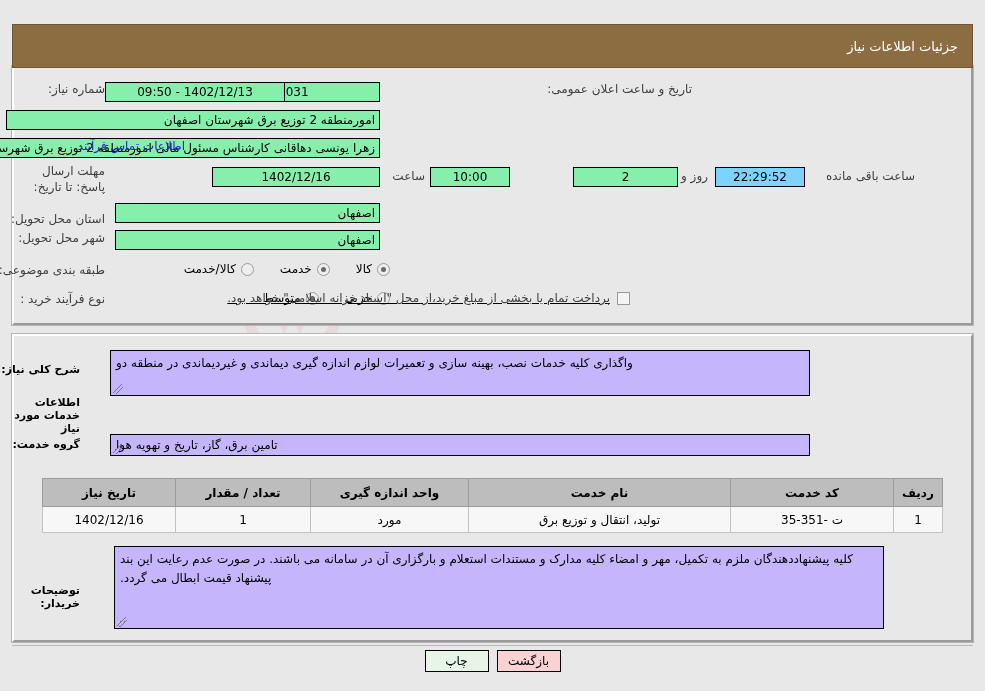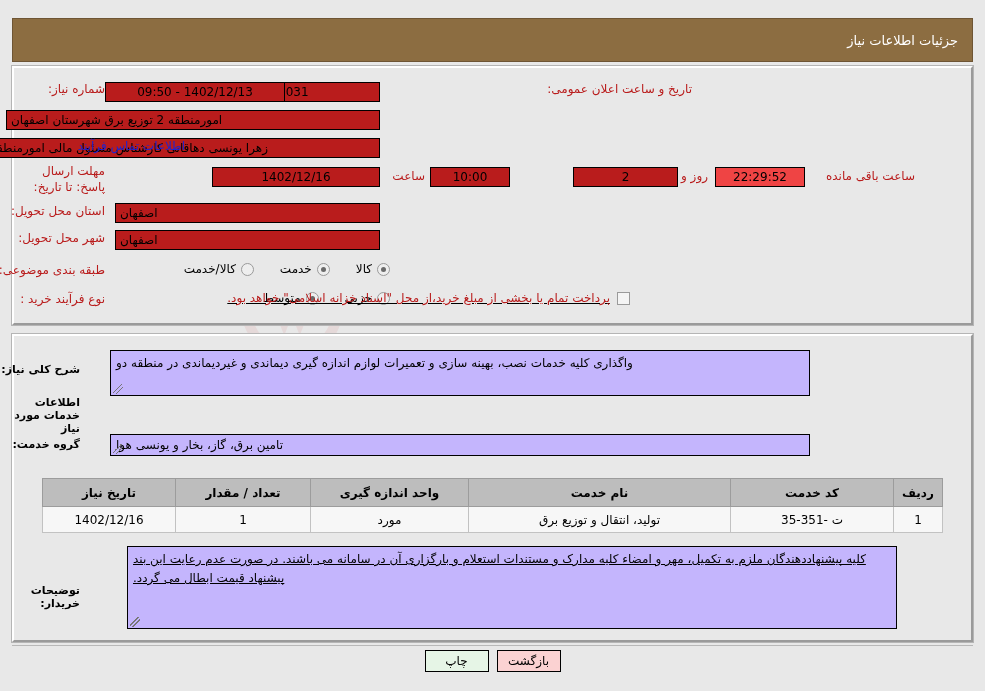--- a/index.html
+++ b/index.html
@@ -50,21 +50,21 @@
     letter-spacing: -1px;
     margin-right: 4px;
     white-space: nowrap;
   }
   .wm-text .dotnet { color: #b4b4b4; }
 
   
   .title-bar {
     position: absolute;
     left: 12px;
-    top: 18px;
+    top: 24px;
     width: 961px;
     height: 44px;
     background: #8c6d41;
     border: 1px solid #6e5534;
     box-sizing: border-box;
     display: flex;
     align-items: center;
     justify-content: flex-start;
     z-index: 10;
   }
@@ -88,38 +88,38 @@
   #panel-desc  { left: 12px; top: 334px; width: 961px; height: 308px; }
 
   .fld-row {
     position: absolute;
     display: flex;
     align-items: center;
     white-space: nowrap;
   }
   .lbl {
     font-size: 12px;
-    color: #b91c1c;
+    color: #404040;
     text-align: right;
   }
 
   .box {
     border: 1px solid #000;
-    background: #b91c1c;
+    background: #86efac;
     height: 20px;
     line-height: 19px;
     box-sizing: border-box;
     font-size: 12px;
     padding: 0 4px;
     overflow: hidden;
     text-align: center;
     white-space: nowrap;
   }
-  .box.rt { text-align: left; }
-  .box.cream { background: #ef4444; }
+  .box.rt { text-align: right; }
+  .box.cream { background: #7dd3fc; }
 
   .link {
     color: #2222cc;
     font-size: 12px;
     text-decoration: none;
     cursor: pointer;
   }
 
   .radio-grp { display: flex; align-items: center; gap: 0px; }
   .radio-item {
@@ -286,21 +286,21 @@
   <span class="lbl">مهلت ارسال پاسخ: تا تاریخ:</span>
 </div>
 <div class="box" style="position:absolute; right:605px; top:167px; width:168px; z-index:9;">1402/12/16</div>
 <span class="lbl" style="position:absolute; right:560px; top:169px; z-index:9;">ساعت</span>
 <div class="box" style="position:absolute; right:475px; top:167px; width:80px; z-index:9;">10:00</div>
 <div class="box" style="position:absolute; right:307px; top:167px; width:105px; z-index:9;">2</div>
 <span class="lbl" style="position:absolute; right:277px; top:169px; z-index:9;">روز و</span>
 <div class="box cream" style="position:absolute; right:180px; top:167px; width:90px; z-index:9;">22:29:52</div>
 <span class="lbl" style="position:absolute; right:70px; top:169px; z-index:9;">ساعت باقی مانده</span>
 
-<div class="fld-row" style="right:880px; top:204px; z-index:9;margin-left:13px;">
+<div class="fld-row" style="right:880px; top:212px; z-index:9;margin-left:13px;">
   <span class="lbl">استان محل تحویل:</span>
 </div>
 <div class="box rt" style="position:absolute; right:605px; top:203px; width:265px; z-index:9;">اصفهان</div>
 
 <div class="fld-row" style="right:880px; top:231px; z-index:9;">
   <span class="lbl">شهر محل تحویل:</span>
 </div>
 <div class="box rt" style="position:absolute; right:605px; top:230px; width:265px; z-index:9;">اصفهان</div>
 
 <div class="fld-row" style="right:880px; top:263px; z-index:9;">
@@ -340,21 +340,21 @@
 </div>
 
 <div class="panel" id="panel-desc"></div>
 
 <div class="sect-head" style="right:905px; top:363px; z-index:9;">شرح کلی نیاز:</div>
 <div class="ta" style="right:175px; top:350px; width:700px; height:46px; z-index:9;">واگذاری کلیه خدمات نصب، بهینه سازی و تعمیرات لوازم اندازه گیری دیماندی و غیردیماندی در منطقه دو</div>
 
 <div class="sect-head" style="right:905px; top:396px; z-index:9;">اطلاعات خدمات مورد نیاز</div>
 
 <div class="sect-head" style="right:905px; top:438px; z-index:9;">گروه خدمت:</div>
-<div class="ta" style="right:175px; top:434px; width:700px; height:22px; line-height:16px; padding:2px 5px; z-index:9;">تامین برق، گاز، بخار و یونسی هوا</div>
+<div class="ta" style="right:175px; top:434px; width:700px; height:22px; line-height:16px; padding:2px 5px; z-index:9;">تامین برق، گاز، تاریخ و تهویه هوا</div>
 
 <table class="tbl" style="right:42px; top:478px; width:901px;">
   <thead>
     <tr>
       <th style="width:36px;">ردیف</th>
       <th style="width:150px;">کد خدمت</th>
       <th>نام خدمت</th>
       <th style="width:145px;">واحد اندازه گیری</th>
       <th style="width:122px;">تعداد / مقدار</th>
       <th style="width:120px;">تاریخ نیاز</th>
@@ -366,20 +366,20 @@
       <td>ت -351-35</td>
       <td>تولید، انتقال و توزیع برق</td>
       <td>مورد</td>
       <td>1</td>
       <td>1402/12/16</td>
     </tr>
   </tbody>
 </table>
 
 <div class="sect-head" style="right:905px; top:584px; z-index:9;">توضیحات خریدار:</div>
-<div class="ta" style="right:88px; top:546px; width:770px; height:83px; z-index:9;text-decoration:underline;">کلیه پیشنهاددهندگان ملزم به تکمیل، مهر و امضاء کلیه مدارک و مستندات استعلام و بارگزاری آن در سامانه می باشند. در صورت عدم رعایت این بند پیشنهاد قیمت ابطال می گردد.</div>
+<div class="ta" style="right:101px; top:546px; width:770px; height:83px; z-index:9;">کلیه پیشنهاددهندگان ملزم به تکمیل، مهر و امضاء کلیه مدارک و مستندات استعلام و بارگزاری آن در سامانه می باشند. در صورت عدم رعایت این بند پیشنهاد قیمت ابطال می گردد.</div>
 
 <div class="divider" style="top:645px;"></div>
 
 <div class="btn-bar">
   <div class="btn btn-back">بازگشت</div>
   <div class="btn btn-print">چاپ</div>
 </div>
 
 </body></html>

